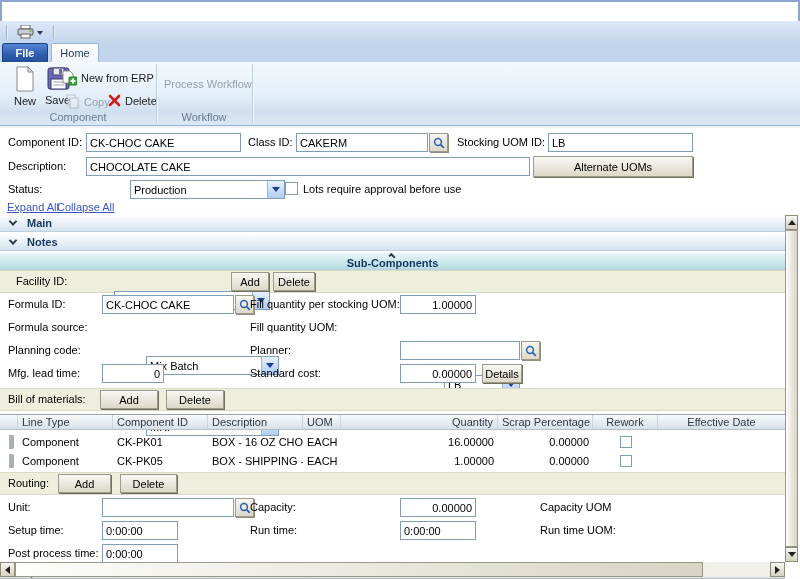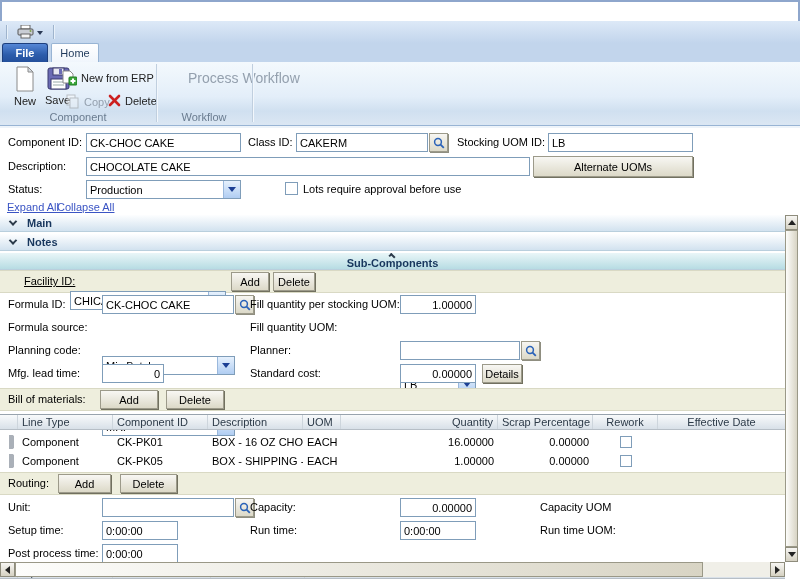--- a/index.html
+++ b/index.html
@@ -47,21 +47,21 @@
     border-bottom:1px solid #98b4d4; }
   .rib-strip { left:0; top:126px; width:800px; height:2px; background:#eef4fa; }
   .bigbtn { display:flex; flex-direction:column; align-items:flex-end; width:32px; }
   .bigbtn .blabel { font-size:11px; color:#222; margin-top:3px; }
   .smallbtn { display:flex; align-items:center; gap:4px; font-size:11px; color:#222; white-space:nowrap; }
   .smallbtn.disabled, .rib-disabled { color:#94a0ae; }
   .group-label { font-size:11px; color:#6a7c90; text-align:center; }
   .rib-sep { width:1px; background:#c0cfdf; box-shadow:1px 0 0 #f2f7fc; }
 
   
-  .client { left:0; top:128px; width:800px; height:451px; background:#fff; }
+  .client { left:0; top:128px; width:800px; height:451px; background:#fff;padding-left:44px; }
   .lbl { font-size:11px; color:#000; white-space:nowrap; }
   input.tb { height:19px; border:1px solid #7f9db9; background:#fff; font-family:inherit;
     font-size:11px; padding:1px 3px; color:#000; }
   input.tb.num { text-align:right; }
   .dd { height:19px; border:1px solid #7f9db9; background:#fff; position:relative;
     display:flex; align-items:center; padding:0 18px 0 3px; font-size:11px; }
   .arrowbtn { position:absolute; right:0; top:0; bottom:0; width:17px;
     background:linear-gradient(180deg,#e6f1fd,#b0cdf2); border-left:1px solid #9ab8dc;
     display:flex; align-items:center; justify-content:center; }
   .tri-dn { width:0; height:0; border-left:4px solid transparent; border-right:4px solid transparent;
@@ -175,21 +175,21 @@
     </div>
     <div class="abs smallbtn" style="left:108px; top:32px;">
       <svg width="13" height="13">
         <line x1="2" y1="2" x2="11" y2="11" stroke="#cc2020" stroke-width="2.6" stroke-linecap="round"></line>
         <line x1="11" y1="2" x2="2" y2="11" stroke="#cc2020" stroke-width="2.6" stroke-linecap="round"></line>
       </svg>
       <span>Delete</span>
     </div>
     <div class="abs group-label" style="left:0; top:49px; width:156px;">Component</div>
     <div class="abs rib-sep" style="left:156px; top:2px; height:58px;"></div>
-    <div class="abs rib-disabled" style="left:164px; top:8px; font-size:14px;margin-left:24px;">Process Workflow</div>
+    <div class="abs rib-disabled" style="left:164px; top:16px; font-size:11px;">Process Workflow</div>
     <div class="abs group-label" style="left:156px; top:49px; width:96px;">Workflow</div>
     <div class="abs rib-sep" style="left:252px; top:2px; height:58px;"></div>
   </div>
   <div class="abs rib-strip"></div>
 
   <div class="abs client">
 
     <span class="abs lbl" style="left:8px; top:8px;">Component ID:</span>
     <input class="abs tb" style="left: 86px; top: 5px; width: 155px;" value="CK-CHOC CAKE">
     <span class="abs lbl" style="left:248px; top:8px;">Class ID:</span>
@@ -227,21 +227,21 @@
     <div class="abs sechdr" style="left:0; top:106px;">
       <span class="chev down"></span>
       <span>Notes</span>
     </div>
     <div class="abs sechdr open" style="left:0; top:125px;flex-direction:column;">
       <span class="chev up"></span>
       <span>Sub-Components</span>
     </div>
 
     <div class="abs cream" style="left:0; top:142px; height:23px;"></div>
-    <span class="abs lbl" style="left:24px; top:147px;text-decoration:underline;">Facility ID:</span>
+    <span class="abs lbl" style="left:16px; top:147px;">Facility ID:</span>
     <div class="abs dd" style="left:70px; top:144px; width:156px;">
       <span>CHICAGO</span>
       <span class="arrowbtn">
           <span class="tri-dn"></span>
         </span>
     </div>
     <button class="abs btn" style="left:231px; top:144px; width:38px; height:19px;">Add</button>
     <button class="abs btn" style="left:273px; top:144px; width:42px; height:19px;">Delete</button>
 
     <span class="abs lbl" style="left:8px; top:170px;">Formula ID:</span>

